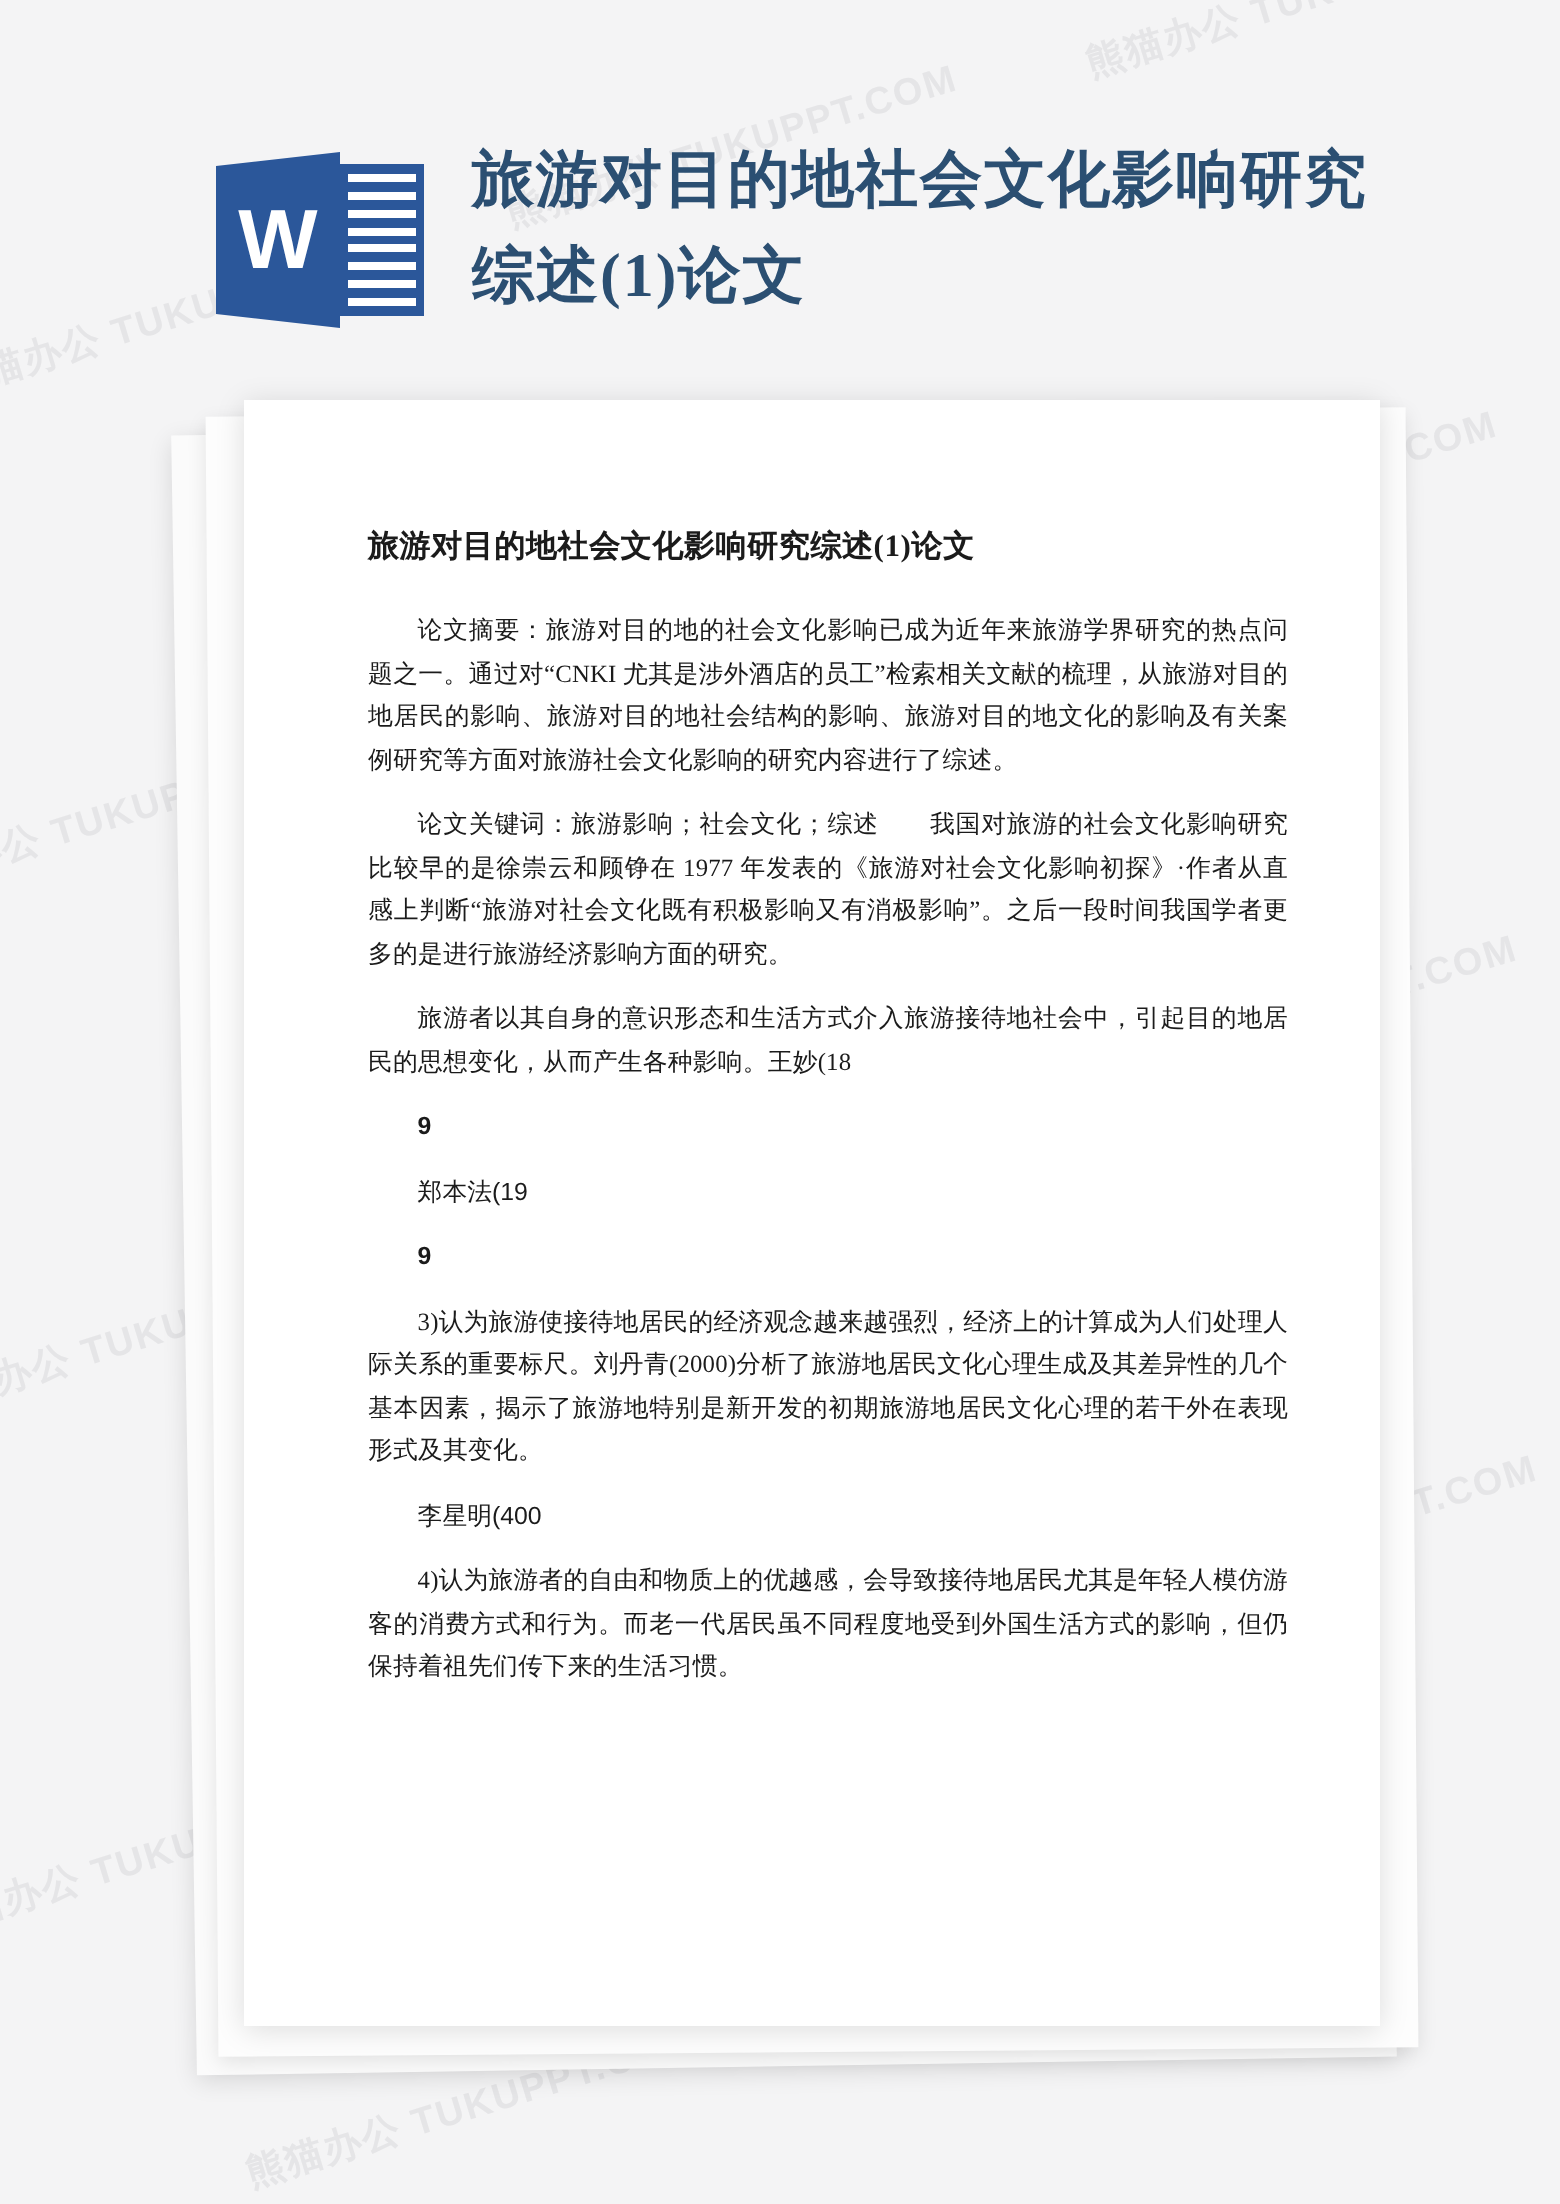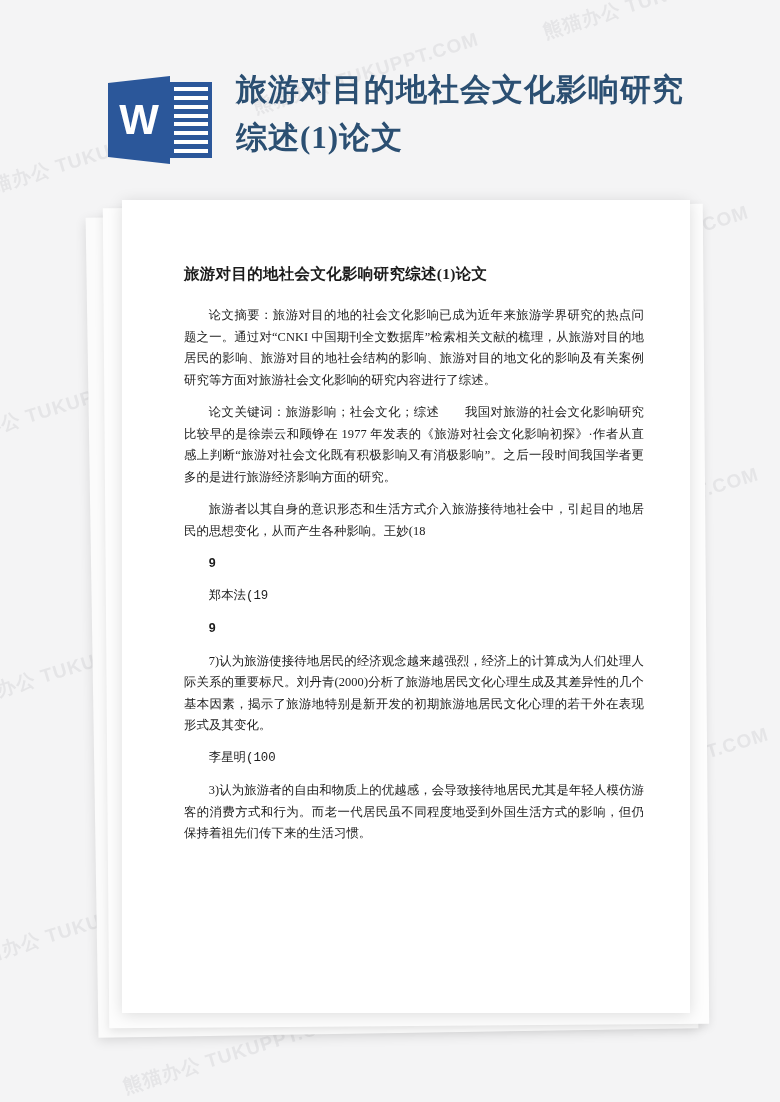--- a/index.html
+++ b/index.html
@@ -162,21 +162,21 @@
     font-family: "Liberation Serif", "DejaVu Serif", serif;
     font-size: 12.4px;
     line-height: 21.5px;
     text-align: justify;
     text-justify: inter-ideograph;
     text-indent: 2em;
     margin: 0 0 11px 0;
     letter-spacing: 0.1px;
   }
   .cite-line {
-    font-family: Liberation Mono, monospace;
+    font-family: Liberation Sans, sans-serif;
     font-size: 12.4px;
     line-height: 21.5px;
     text-indent: 2em;
     margin: 0 0 11px 0;
   }
   .solo-num {
     font-family: "Liberation Sans", sans-serif;
     font-weight: bold;
     font-size: 12.4px;
     line-height: 21.5px;
@@ -226,25 +226,25 @@
 
 <div class="page-stack">
   <div class="sheet sheet-back2"></div>
   <div class="sheet sheet-back1"></div>
 
   <div class="sheet sheet-front">
     <div class="doc-body">
 
       <div class="doc-title">旅游对目的地社会文化影响研究综述(1)论文</div>
 
-      <p class="para">论文摘要：旅游对目的地的社会文化影响已成为近年来旅游学界研究的热点问题之一。通过对“CNKI 中国期刊全文数据库”检索相关文献的梳理，从旅游对目的地居民的影响、旅游对目的地社会结构的影响、旅游对目的地文化的影响及有关案例研究等方面对旅游社会文化影响的研究内容进行了综述。</p>
+      <p class="para">论文摘要：旅游对目的地的社会文化影响已成为近年来旅游学界研究的热点问题之一。通过对“CNKI 尤其是涉外酒店的员工”检索相关文献的梳理，从旅游对目的地居民的影响、旅游对目的地社会结构的影响、旅游对目的地文化的影响及有关案例研究等方面对旅游社会文化影响的研究内容进行了综述。</p>
       <p class="para">论文关键词：旅游影响；社会文化；综述　　我国对旅游的社会文化影响研究比较早的是徐崇云和顾铮在 1977 年发表的《旅游对社会文化影响初探》·作者从直感上判断“旅游对社会文化既有积极影响又有消极影响”。之后一段时间我国学者更多的是进行旅游经济影响方面的研究。</p>
       <p class="para">旅游者以其自身的意识形态和生活方式介入旅游接待地社会中，引起目的地居民的思想变化，从而产生各种影响。王妙(18</p>
       <p class="solo-num">9</p>
       <p class="cite-line">郑本法(19</p>
       <p class="solo-num">9</p>
-      <p class="para">7)认为旅游使接待地居民的经济观念越来越强烈，经济上的计算成为人们处理人际关系的重要标尺。刘丹青(2000)分析了旅游地居民文化心理生成及其差异性的几个基本因素，揭示了旅游地特别是新开发的初期旅游地居民文化心理的若干外在表现形式及其变化。</p>
-      <p class="cite-line">李星明(100</p>
-      <p class="para">3)认为旅游者的自由和物质上的优越感，会导致接待地居民尤其是年轻人模仿游客的消费方式和行为。而老一代居民虽不同程度地受到外国生活方式的影响，但仍保持着祖先们传下来的生活习惯。</p>
+      <p class="para">3)认为旅游使接待地居民的经济观念越来越强烈，经济上的计算成为人们处理人际关系的重要标尺。刘丹青(2000)分析了旅游地居民文化心理生成及其差异性的几个基本因素，揭示了旅游地特别是新开发的初期旅游地居民文化心理的若干外在表现形式及其变化。</p>
+      <p class="cite-line">李星明(400</p>
+      <p class="para">4)认为旅游者的自由和物质上的优越感，会导致接待地居民尤其是年轻人模仿游客的消费方式和行为。而老一代居民虽不同程度地受到外国生活方式的影响，但仍保持着祖先们传下来的生活习惯。</p>
 
     </div>
   </div>
 </div>
 
 </body></html>

